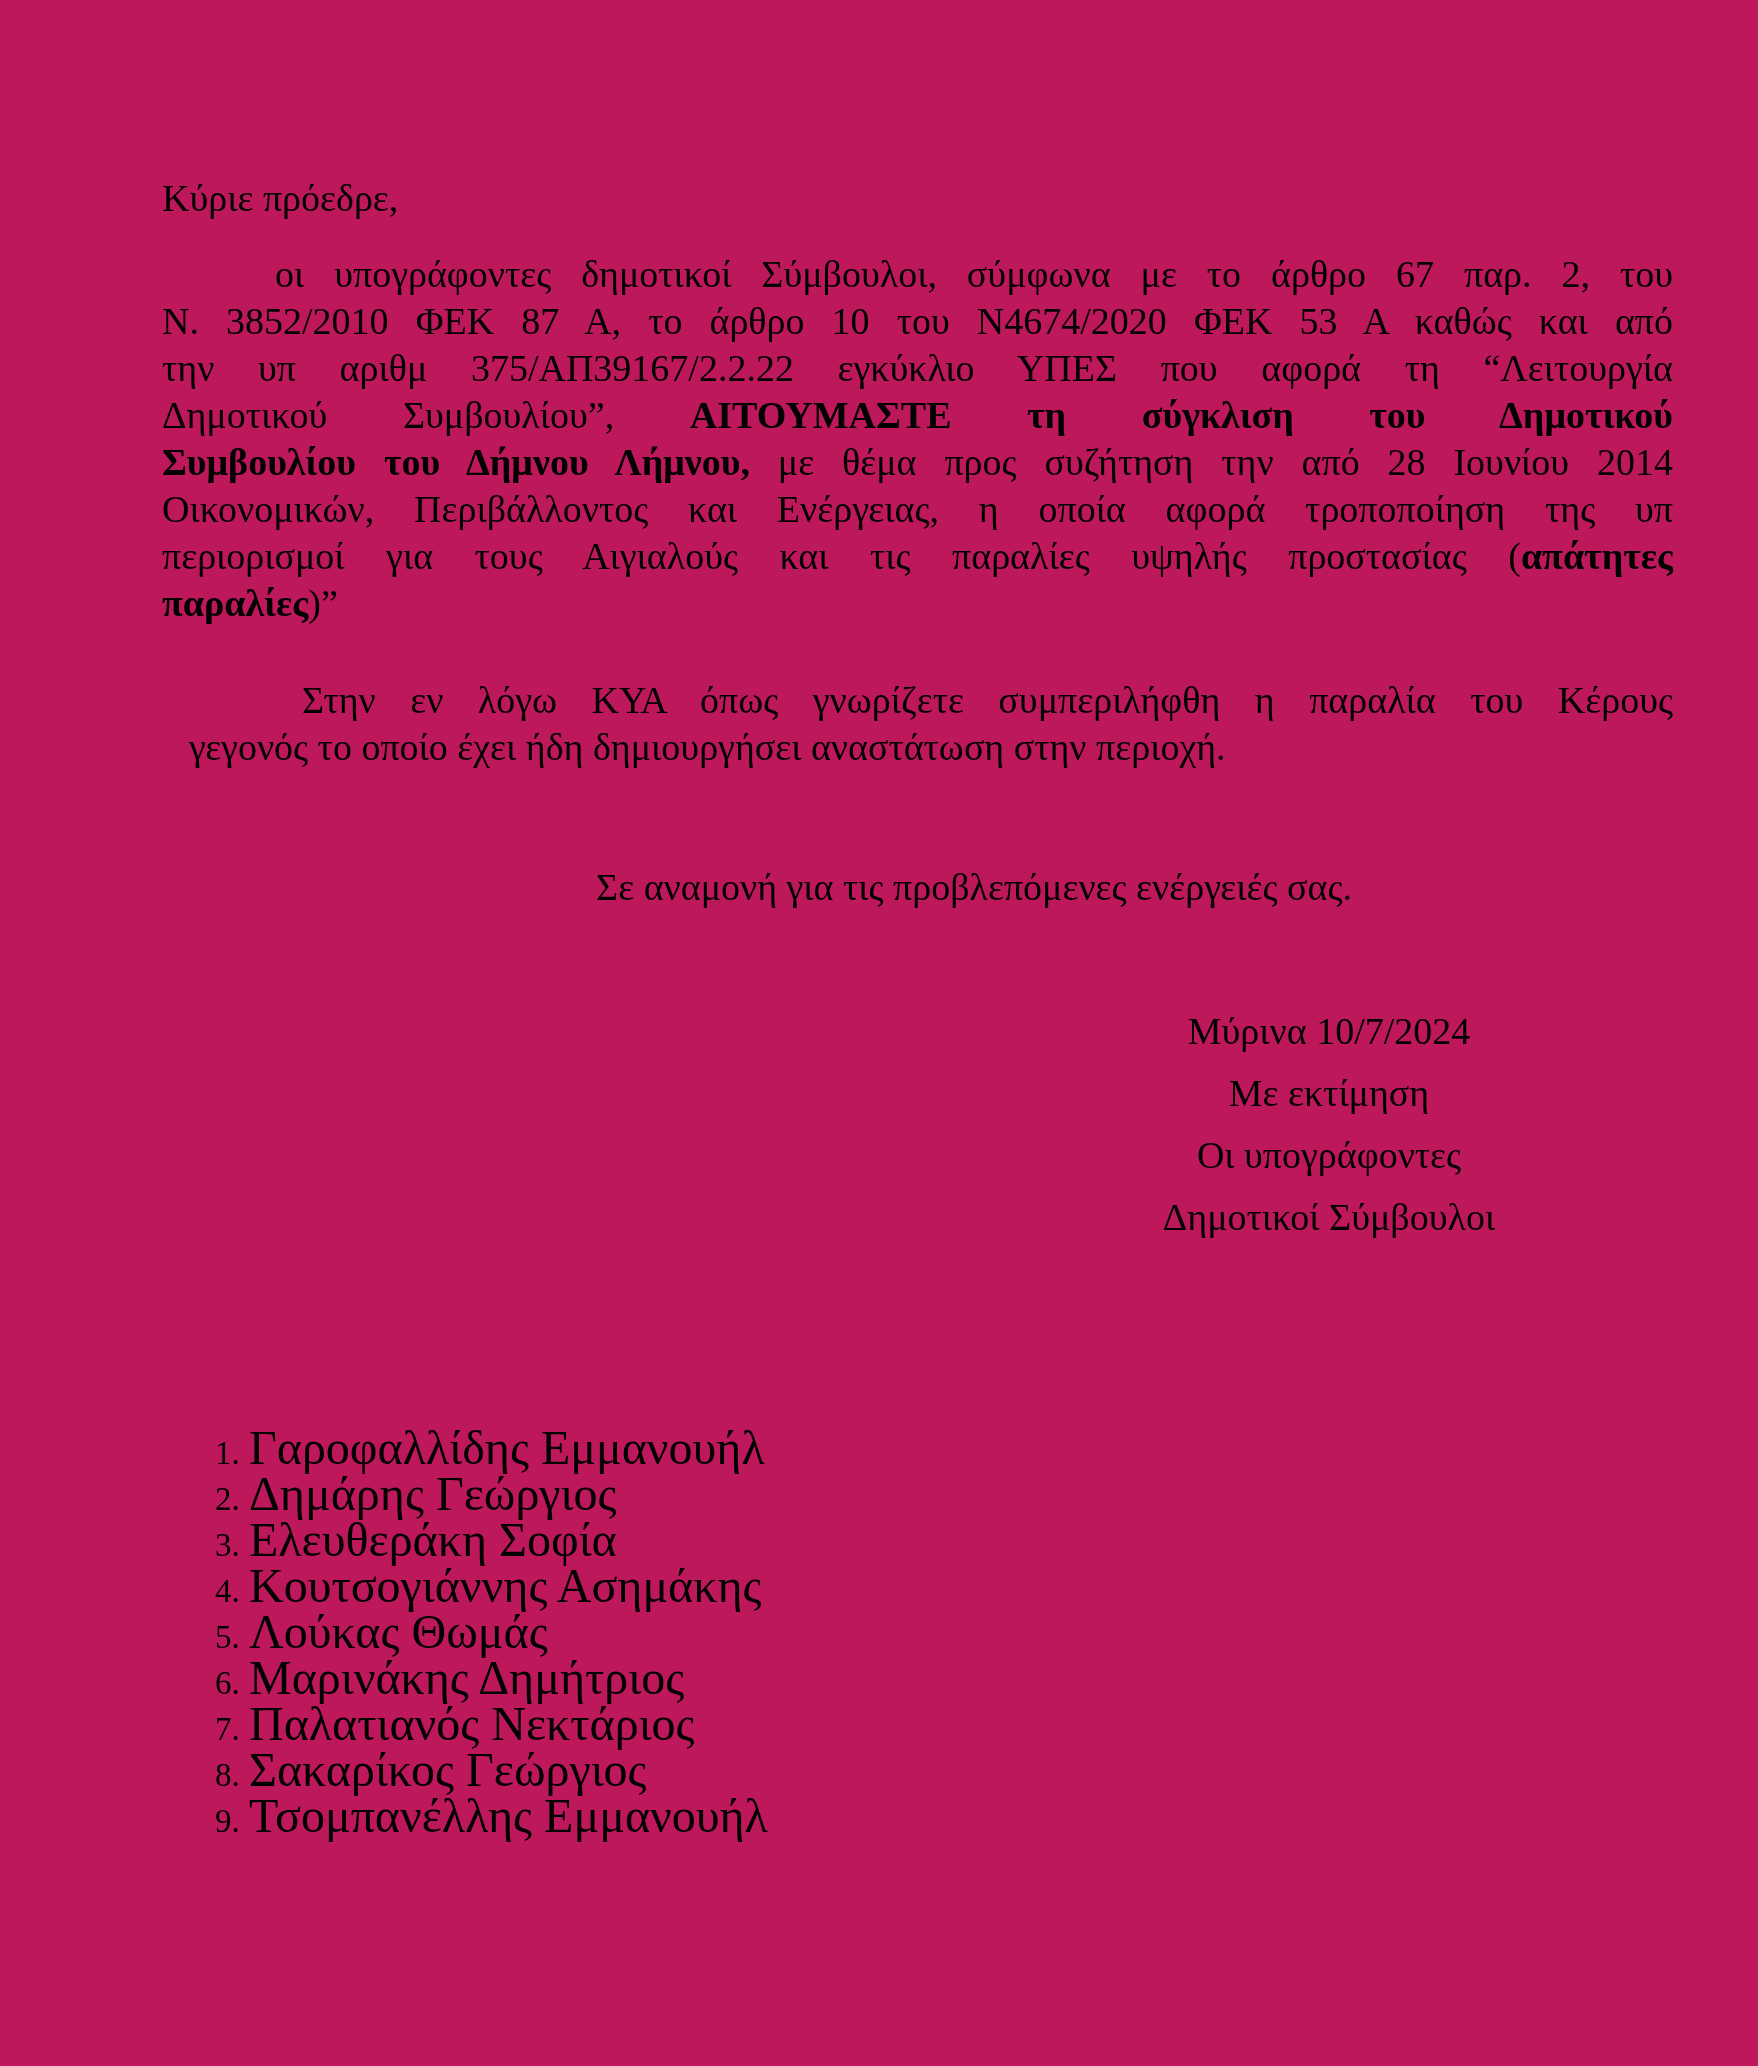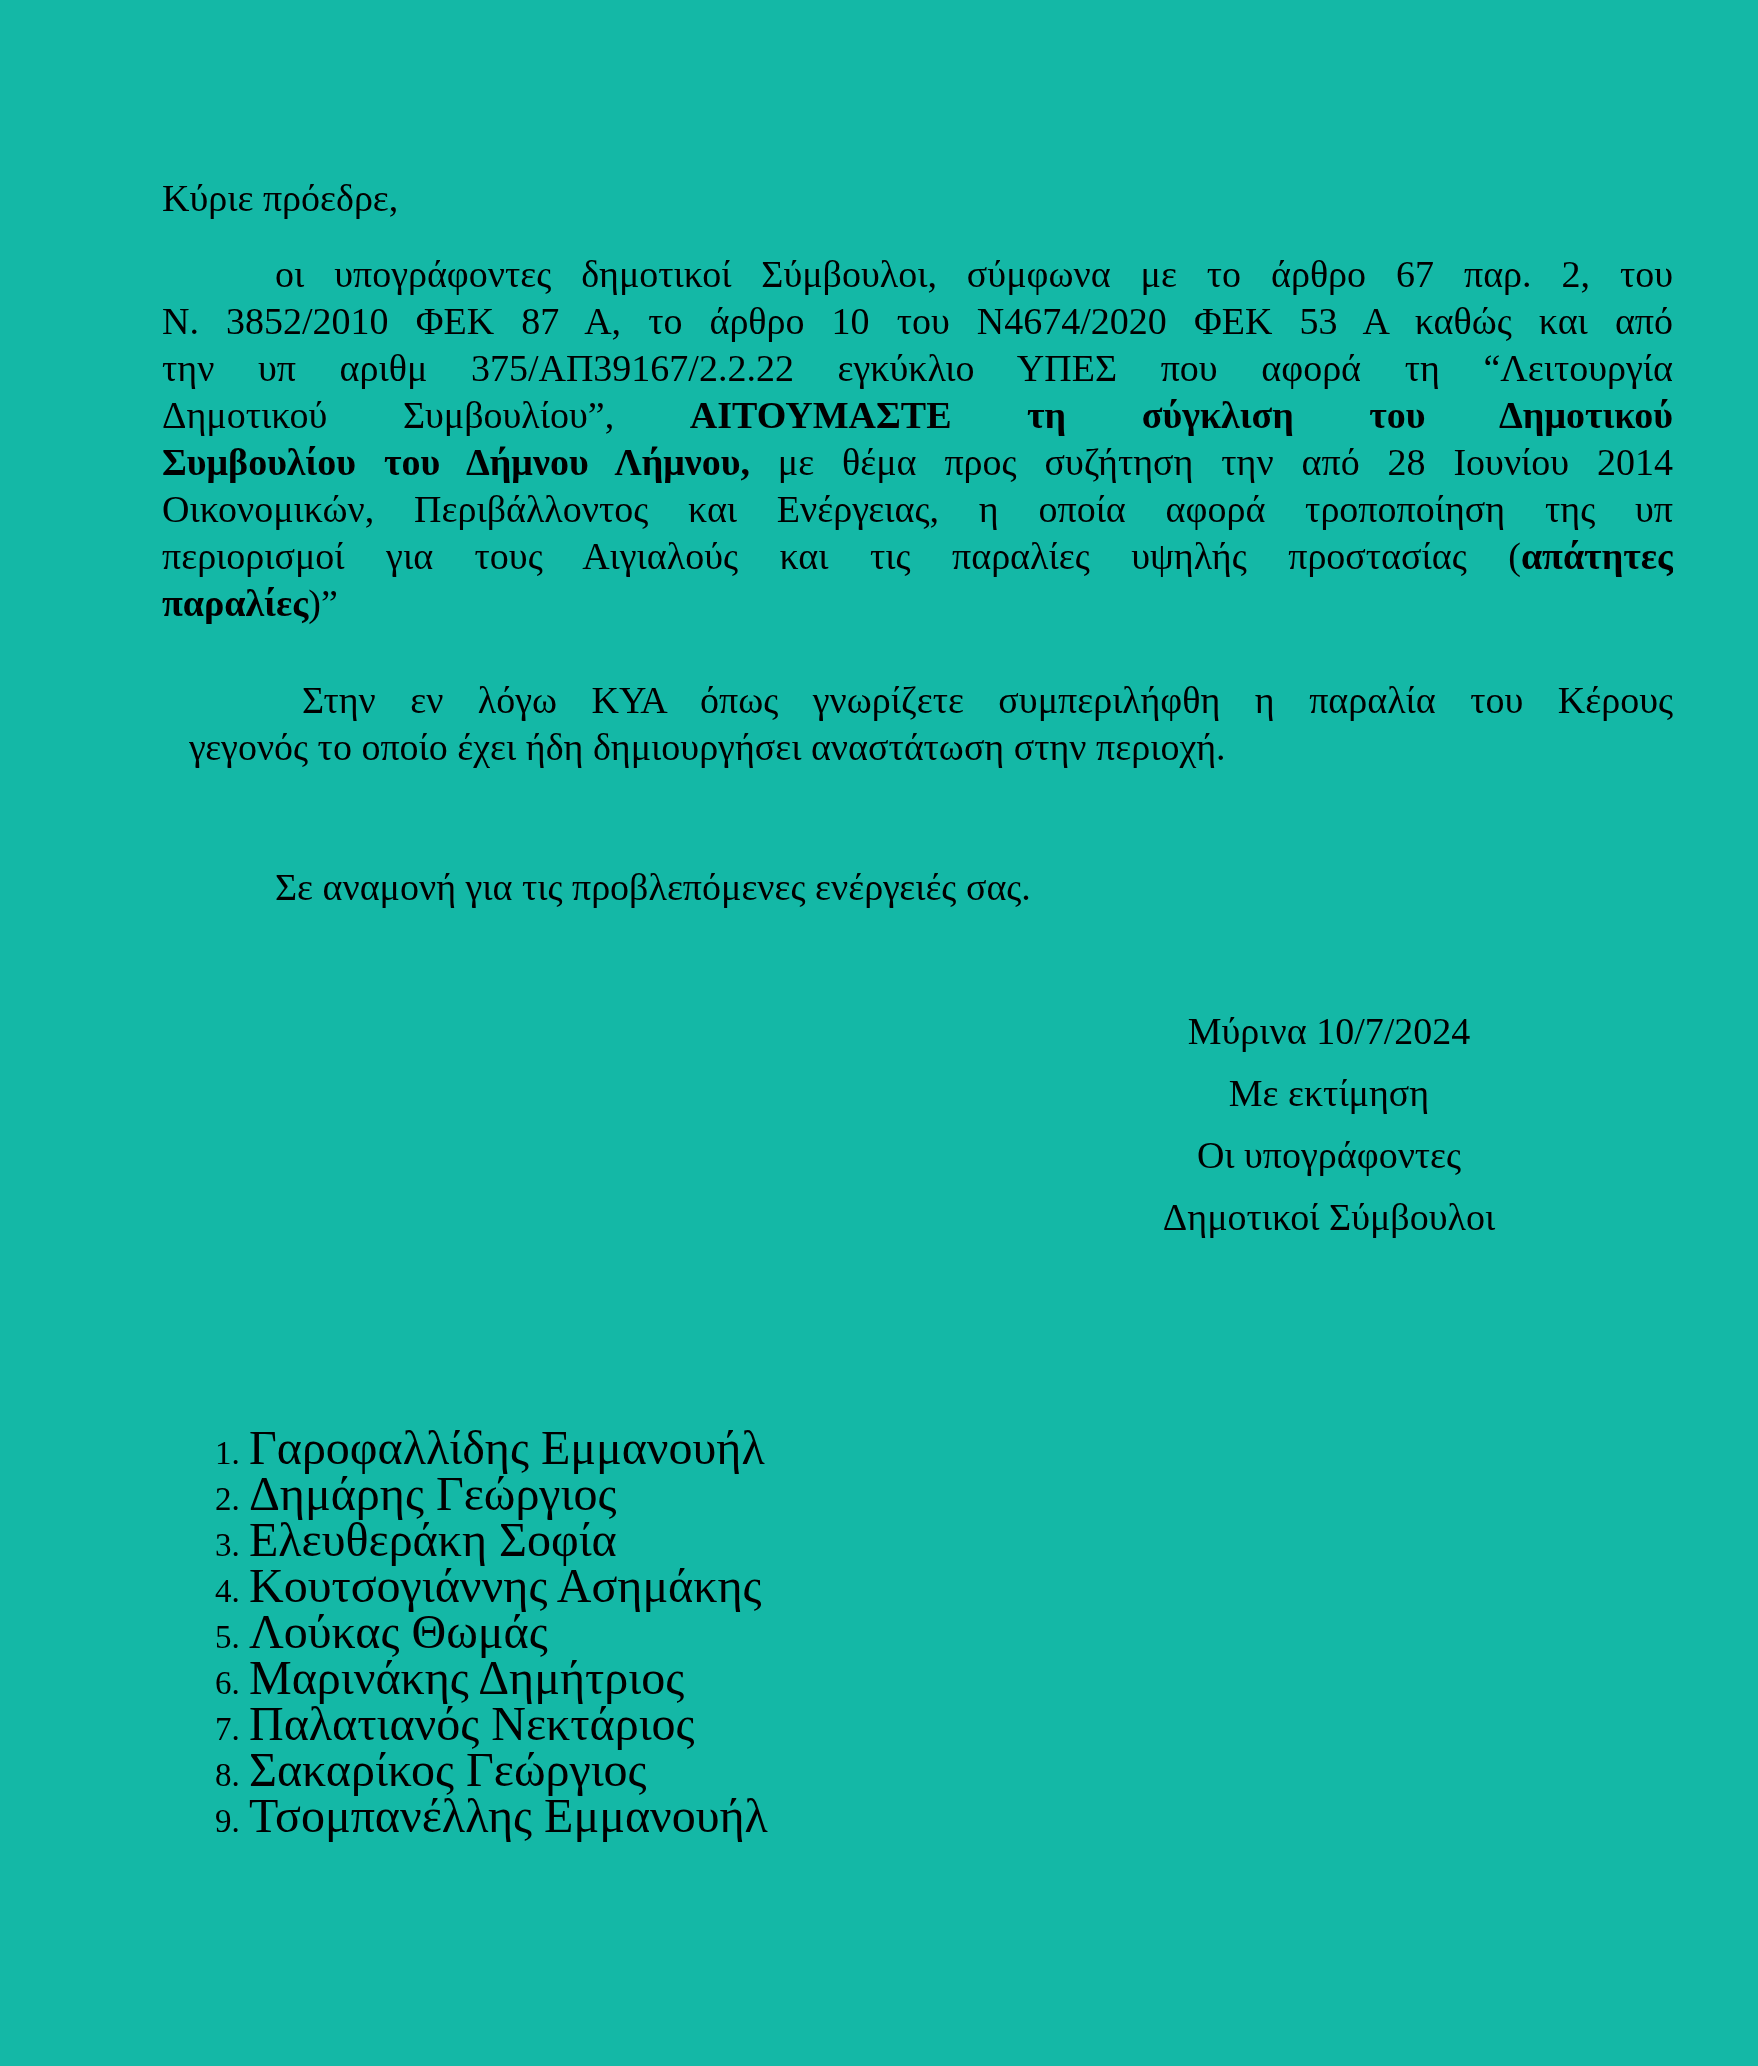--- a/index.html
+++ b/index.html
@@ -5,21 +5,21 @@
   html, body {
     margin: 0;
     padding: 0;
     background: #ffffff;
   }
   .page {
     position: relative;
     width: 1758px;
     height: 2066px;
     box-sizing: border-box;
-    background: #14b8a6;
+    background: #be185d;
     color: #000000;
     font-family: "Liberation Serif", "DejaVu Serif", serif;
     font-size: 38px;
     line-height: 47px;
     padding: 175px 85px 0 162px;
     overflow: hidden;
   }
   .salutation {
     margin: 0;
     text-align: left;
@@ -32,20 +32,21 @@
   .line {
     height: 47px;
     overflow: hidden;
   }
   .line.justify {
     text-align: justify;
     text-align-last: justify;
   }
   .line.indent {
     text-indent: 113px;
+    text-align: center;
   }
   .bold { font-weight: bold; }
   .closing {
     margin-top: 89px;
     margin-left: 869px;
     width: 596px;
     text-align: center;
     line-height: 62px;
   }
   .closing p { margin: 0; }

